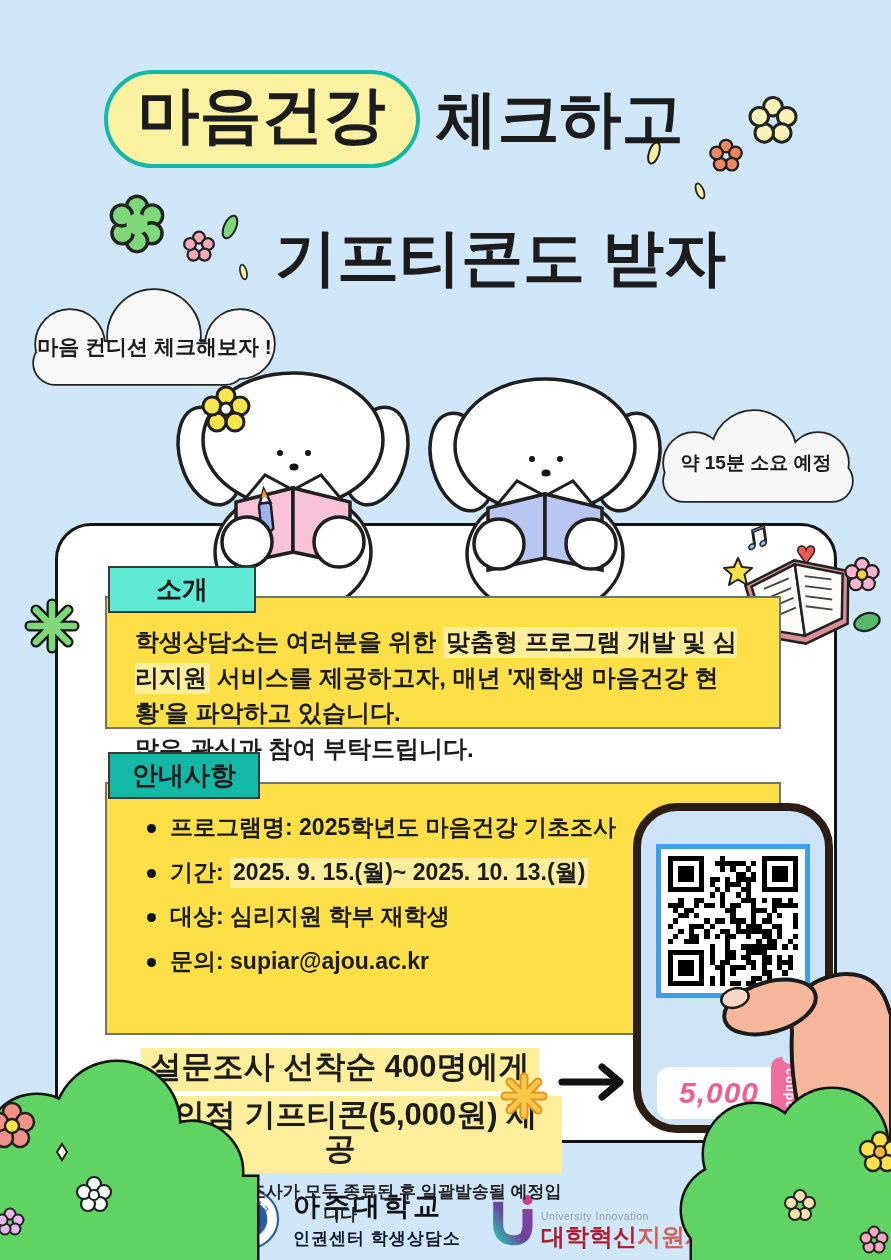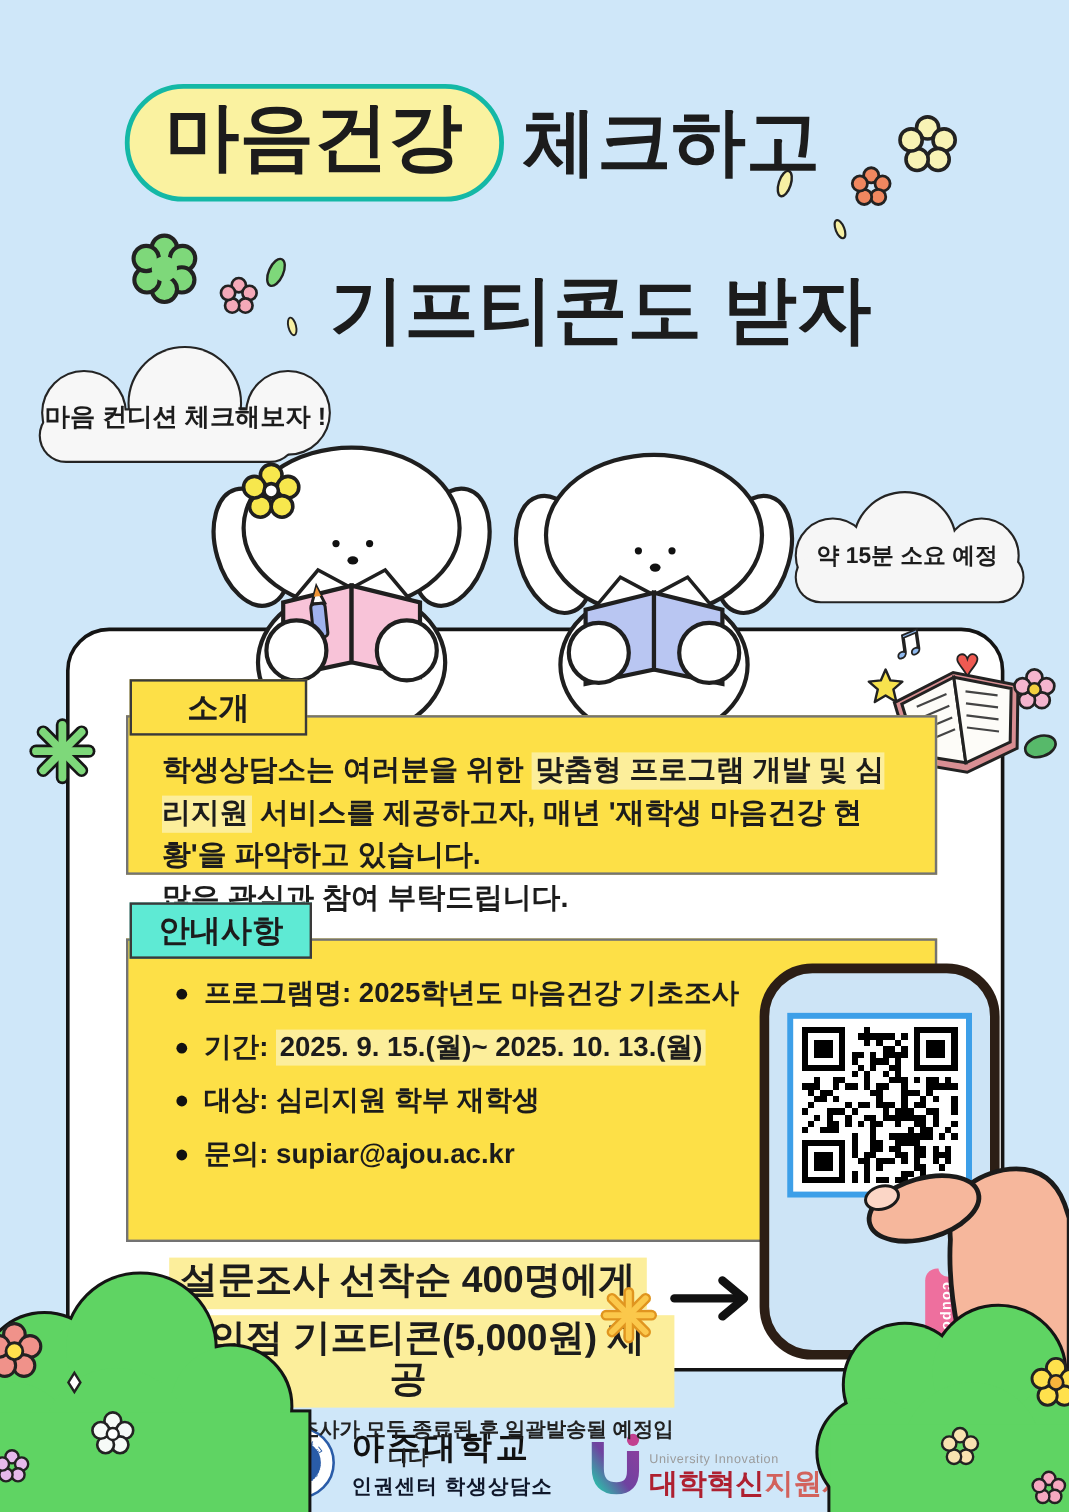--- a/index.html
+++ b/index.html
@@ -22,22 +22,22 @@
   .bubble-left{left:12px;top:298px;width:285px;height:94px;}
   .bubble-left .bubble-text{font-size:21px;}
   .bubble-right{left:650px;top:415px;width:212px;height:92px;}
   .bubble-right .bubble-text{font-size:19px;}
 
   
   .card{left:55px;top:523px;width:782px;height:620px;background:#ffffff;border:3.5px solid #141414;border-radius:36px;z-index:3;}
 
   .section-tab{z-index:6;display:flex;align-items:center;justify-content:center;
     border:2.5px solid #3a3a3a;font-size:26px;font-weight:800;}
-  .tab-intro{left:108px;top:566px;width:148px;height:47px;background:#fde047;}
-  .tab-notice{left:108px;top:752px;width:152px;height:47px;background:#5eead4;}
+  .tab-intro{left:108px;top:566px;width:148px;height:47px;background:#5eead4;}
+  .tab-notice{left:108px;top:752px;width:152px;height:47px;background:#14b8a6;}
 
   .section-box{z-index:5;background:#fde047;border:2px solid #737373;}
   .box-intro{left:105px;top:596px;width:676px;height:133px;padding:26px 28px 0 28px;font-size:24px;line-height:1.48;font-weight:600;}
   .box-notice{left:105px;top:782px;width:676px;height:253px;padding:30px 0 0 40px;}
 
   .hl{background:#fcee9b;padding:1px 3px 3px;}
   .hl:empty{display:none;}
 
   .notice-list{list-style:none;margin:0;padding:0;}
   .notice-list li{display:flex;align-items:flex-start;font-size:23px;font-weight:600;margin-bottom:17px;line-height:1.2;}
@@ -520,20 +520,23 @@
             <rect x="2" y="2" width="3" height="3" fill="#000"></rect>
             <rect x="18" y="0" width="7" height="7"></rect>
             <rect x="19" y="1" width="5" height="5" fill="#fff"></rect>
             <rect x="20" y="2" width="3" height="3" fill="#000"></rect>
             <rect x="0" y="18" width="7" height="7"></rect>
             <rect x="1" y="19" width="5" height="5" fill="#fff"></rect>
             <rect x="2" y="20" width="3" height="3" fill="#000"></rect>
           </g>
         </svg>
     </div>
+    <div class="coupon">
+      <span class="coupon-amount">5,000</span>
+    </div>
     <div class="coupon-tab">
       <span>coupon</span>
     </div>
   </div>
 
   <svg class="abs deco" style="left:640px;top:955px;z-index:8;" width="251" height="305" viewBox="0 0 251 305">
     <path d="M152,78 Q148,30 196,20 Q234,14 247,48 L251,60 L251,305 L148,305 Q174,212 158,152 Q150,112 152,78 Z" fill="#f6b79c" stroke="#1b1b1b" stroke-width="4"></path>
     <ellipse cx="130" cy="52" rx="47" ry="25" fill="#f6b79c" stroke="#1b1b1b" stroke-width="4" transform="rotate(-16 130 52)"></ellipse>
     <ellipse cx="95" cy="43" rx="14" ry="9.5" fill="#fbd6c6" stroke="#1b1b1b" stroke-width="2.5" transform="rotate(-16 95 43)"></ellipse>
   </svg>

